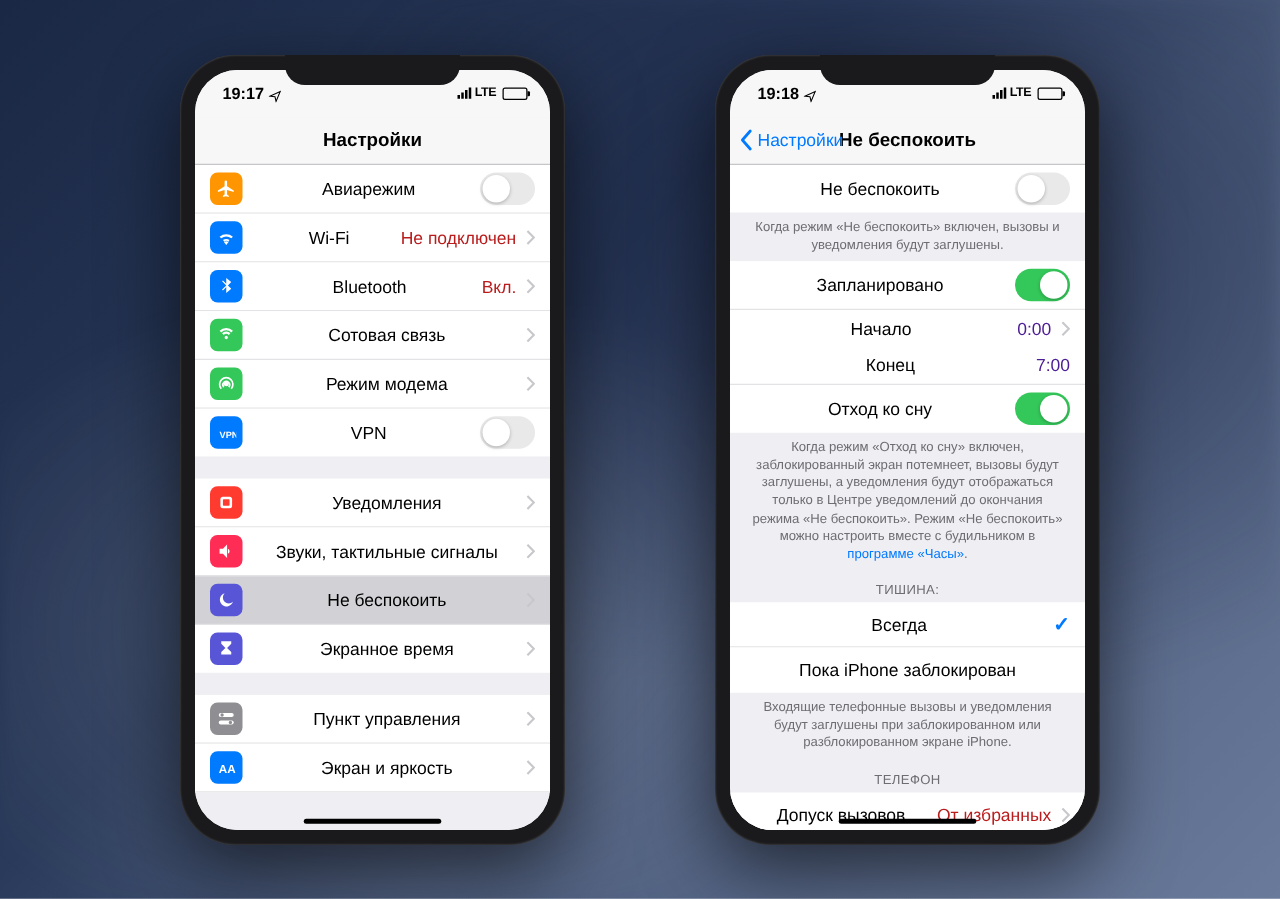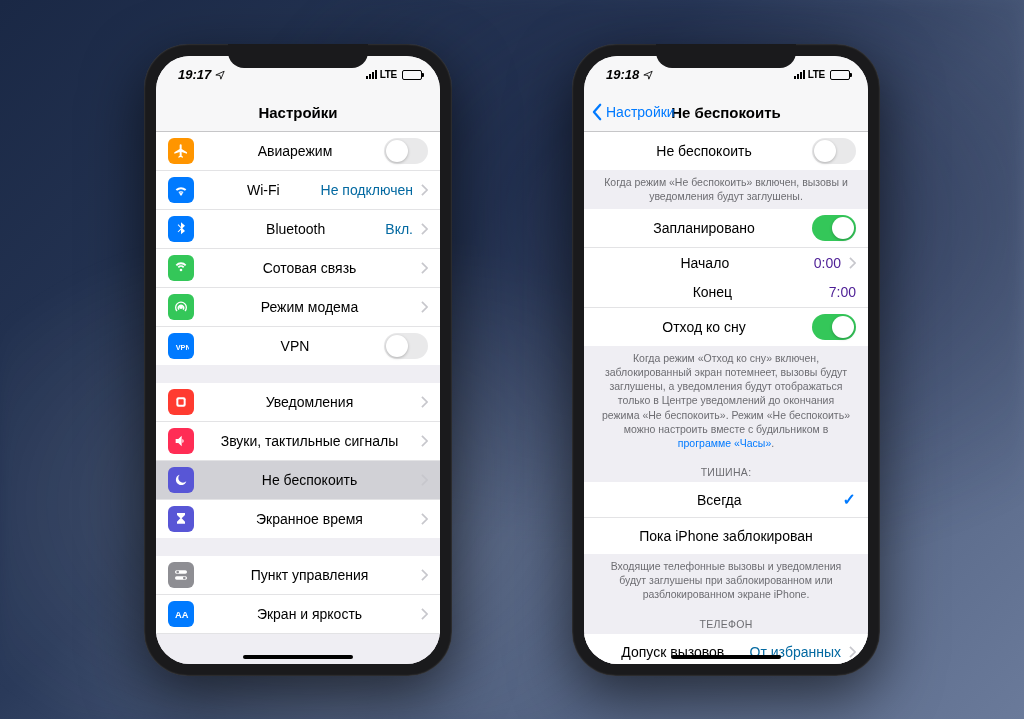--- a/index.html
+++ b/index.html
@@ -58,21 +58,21 @@
     justify-content: space-between;
     align-items: center;
     padding: 0 18px 0 22px;
     font-size: 13px;
     font-weight: 600;
     color: #000;
     background: #f7f7f8;
     position: relative;
     z-index: 5;
   }
-  .status-left { display:flex; align-items:center; gap:4px;font-style:italic; }
+  .status-left { display:flex; align-items:flex-end; gap:4px; }
   .status-right { display:flex; align-items:center; gap:2px; font-size:10px; letter-spacing:-0.3px; }
   .signal-bars { display:inline-flex; align-items:flex-end; gap:1px; margin-right:1px;}
   .signal-bars span { width:2px; background:#000; display:inline-block; }
   .signal-bars span:nth-child(1){height:3px;} .signal-bars span:nth-child(2){height:5px;}
   .signal-bars span:nth-child(3){height:7px;} .signal-bars span:nth-child(4){height:9px;}
   .battery {
     width: 20px; height: 10px; border:1px solid #000; border-radius:2px;
     margin-left:3px; position:relative;
   }
   .battery::after{content:"";position:absolute;right:-3px;top:2px;width:2px;height:4px;background:#000;border-radius:0 1px 1px 0;}
@@ -108,21 +108,21 @@
     background:#fff;
   }
   .row.last { border-bottom:none; }
   .row.selected { background:#d1d1d6; }
   .row .icon-box {
     width: 26px; height: 26px; border-radius: 6px;
     display:flex; align-items:center; justify-content:center;
     margin-right: 12px; flex-shrink:0;
   }
   .row .label { flex:1; }
-  .row .value { color:#0369a1; font-size:14px; }
+  .row .value { color:#b91c1c; font-size:14px; }
   .row .value.link { color:#4c1d95; }
   .chevron {
     width:7px; height:12px; margin-left:8px; flex-shrink:0;
   }
   .chevron path { stroke:#c7c7cc; stroke-width:2; fill:none; }
 
   .toggle {
     width: 44px; height:26px; border-radius:13px; background:#e9e9ea;
     position:relative; flex-shrink:0;
   }

